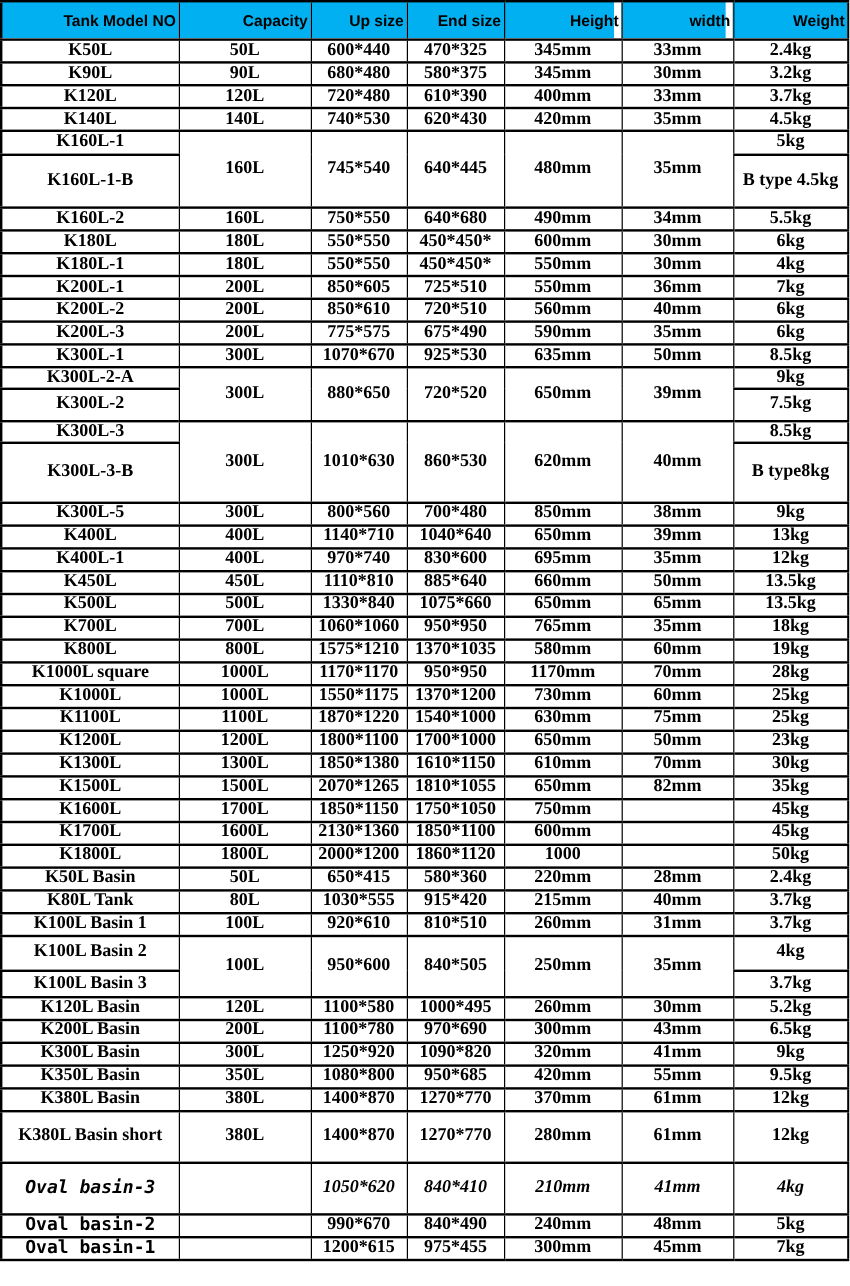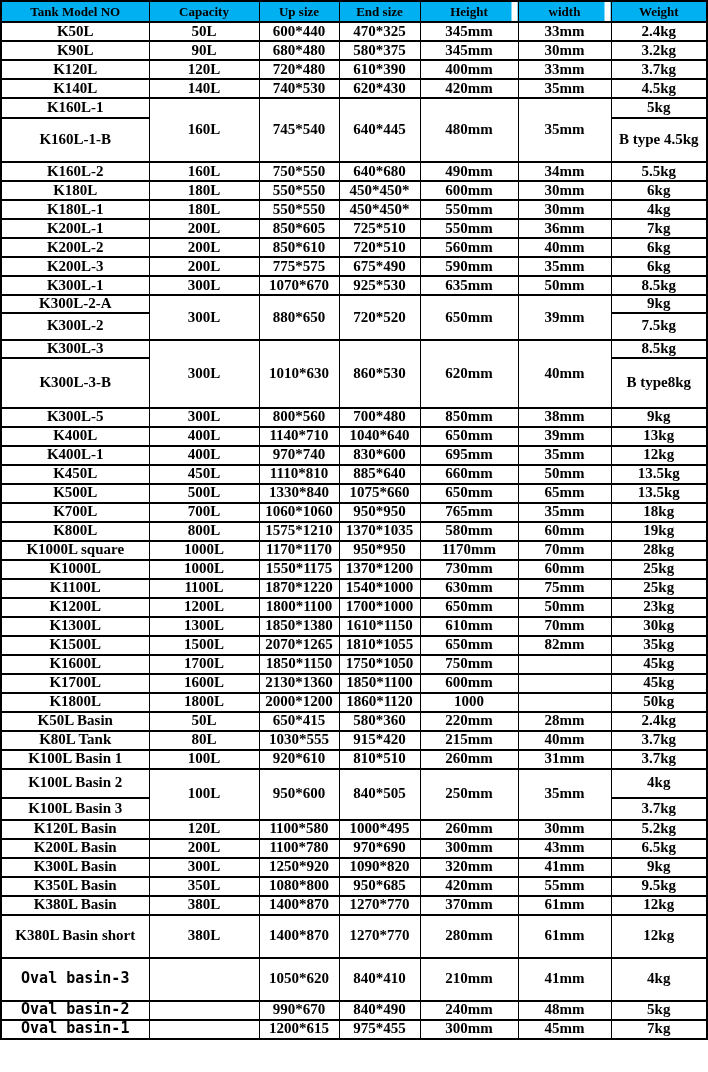--- a/index.html
+++ b/index.html
@@ -26,22 +26,22 @@
   table.tank th, table.tank td {
     box-sizing:border-box;
     border:1px solid var(--line,#000);
     border-top-width:2px; border-bottom-width:2px;
     text-align:center; vertical-align:middle;
     font-weight:bold; color:#000;
     padding:0 2px; overflow:hidden; white-space:nowrap;
   }
   table.tank thead th {
     background:var(--header-bg,#00B0F0);
-    font-family:Liberation Serif, serif;
-    font-size:13px; height:21px;
+    font-family:Liberation Sans, sans-serif;
+    font-size:13px; height:32px;text-align:right;
   }
   table.tank thead th.sliver {
     background:linear-gradient(to right,
       var(--header-bg,#00B0F0) calc(100% - 6px),
       #ffffff calc(100% - 6px));
   }
   table.tank tbody td { font-size:15px; line-height:1.05; }
   table.tank tbody tr { height:19px; }
   td.vtop { vertical-align:top; padding-top:2px;margin-left:36px; }
   td.mono { font-family:"DejaVu Sans Mono", monospace; font-size:14px; }
@@ -441,21 +441,21 @@
         </tr>
         <tr style="height: 43px; margin-top: 17px;">
           <td>K380L Basin short</td>
           <td>380L</td>
           <td>1400*870</td>
           <td>1270*770</td>
           <td>280mm</td>
           <td>61mm</td>
           <td>12kg</td>
         </tr>
-        <tr style="height: 43px;">
+        <tr style="height: 43px; font-style: italic;">
           <td class="mono">Oval basin-3</td>
           <td></td>
           <td>1050*620</td>
           <td>840*410</td>
           <td>210mm</td>
           <td>41mm</td>
           <td>4kg</td>
         </tr>
         <tr>
           <td class="mono">Oval basin-2</td>

